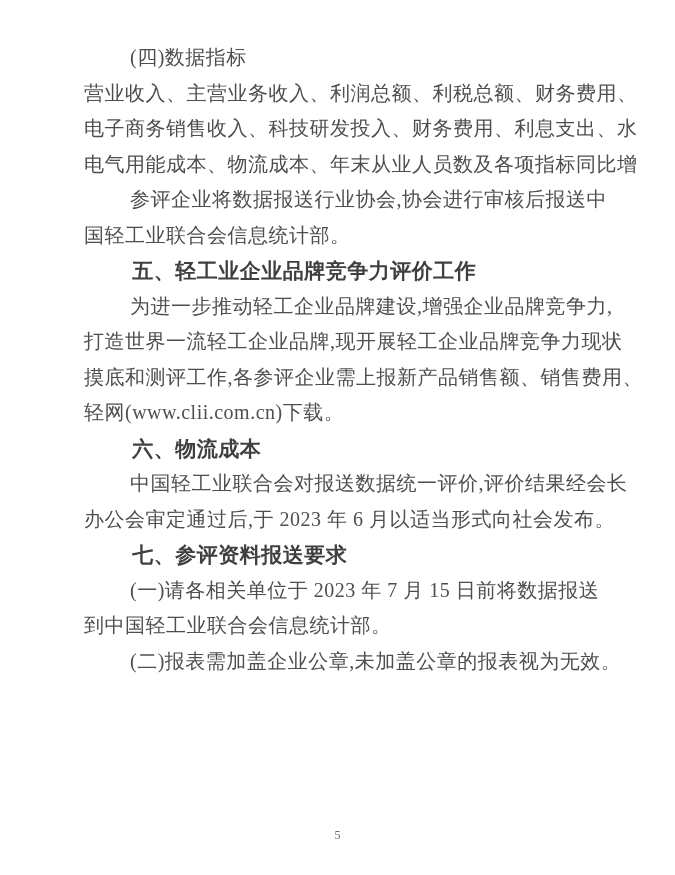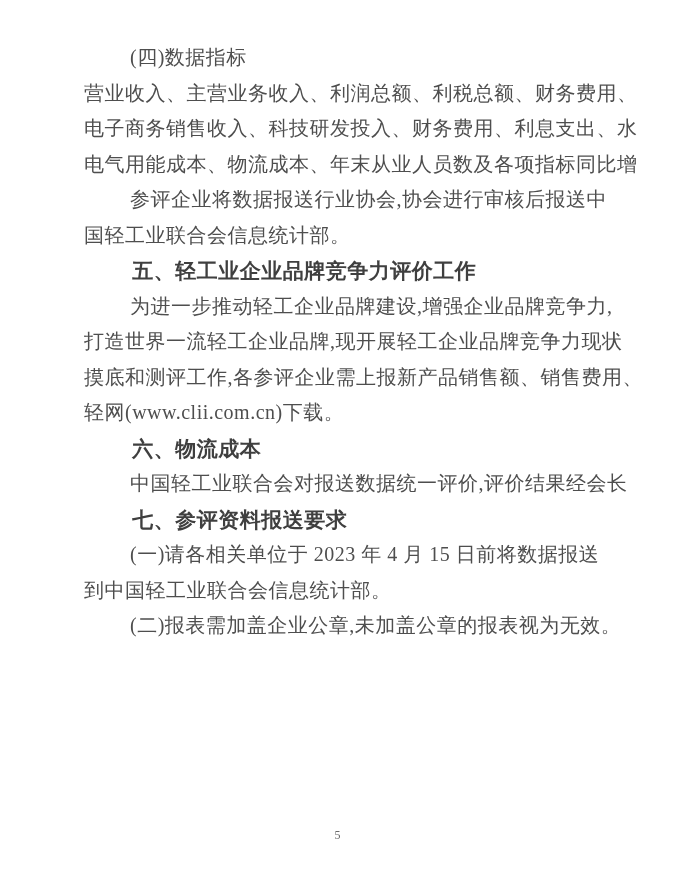--- a/index.html
+++ b/index.html
@@ -67,19 +67,20 @@
     <div class="line just">电气用能成本、物流成本、年末从业人员数及各项指标同比增</div>
     <div class="line indent just">参评企业将数据报送行业协会,协会进行审核后报送中</div>
     <div class="line">国轻工业联合会信息统计部。</div>
     <div class="line indent head">五、轻工业企业品牌竞争力评价工作</div>
     <div class="line indent just">为进一步推动轻工企业品牌建设,增强企业品牌竞争力,</div>
     <div class="line just">打造世界一流轻工企业品牌,现开展轻工企业品牌竞争力现状</div>
     <div class="line just">摸底和测评工作,各参评企业需上报新产品销售额、销售费用、</div>
     <div class="line">轻网(www.clii.com.cn)下载。</div>
     <div class="line indent head">六、物流成本</div>
     <div class="line indent just">中国轻工业联合会对报送数据统一评价,评价结果经会长</div>
+    <div class="line just">办公会审定通过后,于 2023 年 6 月以适当形式向社会发布。</div>
     <div class="line indent head">七、参评资料报送要求</div>
-    <div class="line indent just">(一)请各相关单位于 2023 年 4 月 15 日前将数据报送</div>
+    <div class="line indent just">(一)请各相关单位于 2023 年 7 月 15 日前将数据报送</div>
     <div class="line">到中国轻工业联合会信息统计部。</div>
     <div class="line indent just">(二)报表需加盖企业公章,未加盖公章的报表视为无效。</div>
   </div>
   <div class="page-number">5</div>
 </div>
 
 </body></html>

